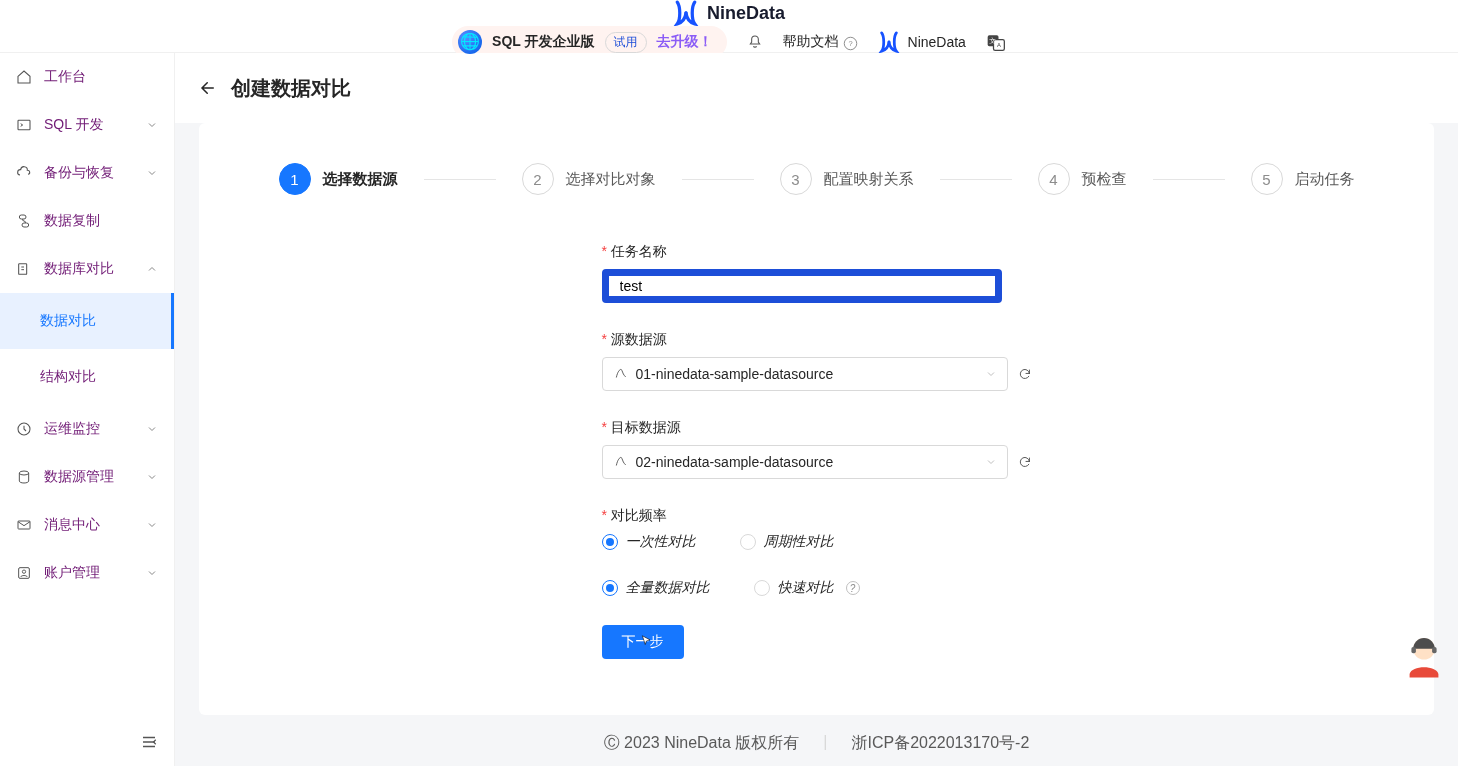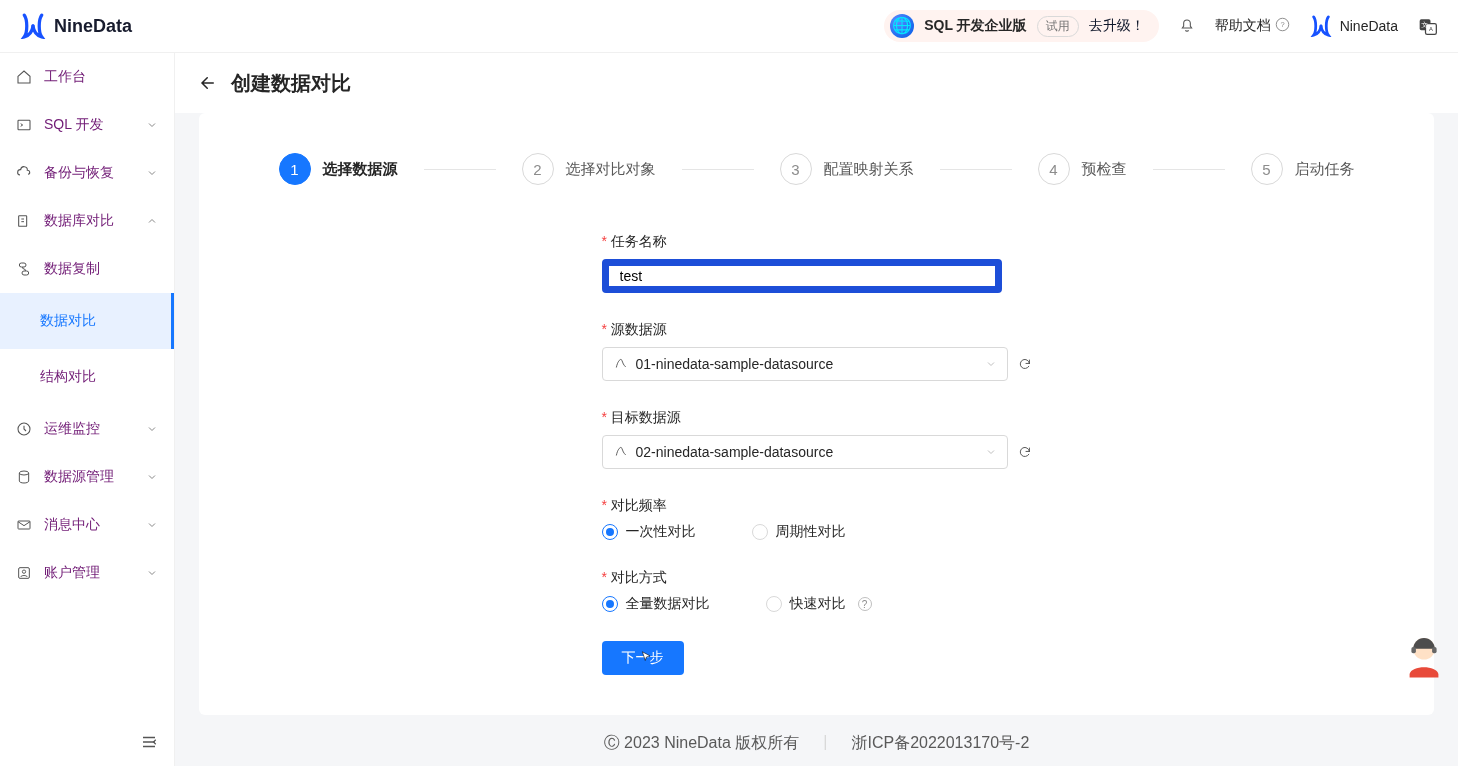--- a/index.html
+++ b/index.html
@@ -1,31 +1,31 @@
 <!DOCTYPE html>
 <html><head>
 <meta charset="utf-8">
 <style>
   * { box-sizing: border-box; margin: 0; padding: 0; }
   body { font-family: -apple-system, BlinkMacSystemFont, "Segoe UI", "PingFang SC", "Microsoft YaHei", sans-serif; background: #fff; color: #262626; font-size: 14px; }
   
   
-  .header { height: 53px; border-bottom: 1px solid #f0f0f0; display: flex; align-items: center; padding: 0 20px; justify-content: space-between; }
+  .header { height: 53px; border-bottom: 1px solid #f0f0f0; display: flex; align-items: center; padding: 0 20px; justify-content: space-between; flex-direction: column; }
   .logo { display: flex; align-items: center; gap: 8px; }
   .logo-svg { width: 26px; height: 26px; }
   .logo-text { font-size: 18px; font-weight: 700; color: #181c2e; }
   .header-right { display: flex; align-items: center; gap: 20px; }
   .header-badge { display: flex; align-items: center; gap: 10px; background: #fff3f0; border-radius: 18px; padding: 4px 14px 4px 6px; }
   .header-badge .globe { width: 24px; height: 24px; border-radius: 50%; background: radial-gradient(circle at 30% 30%, #5b8cff, #005be6); position: relative; }
   .header-badge .globe::after { content: "\1F310"; position: absolute; inset: 0; font-size: 16px; text-align: center; line-height: 24px; filter: brightness(1.3); }
   .header-badge .plan { font-weight: 700; }
-  .header-badge .trial { border: 1px solid #d9d9d9; border-radius: 12px; padding: 1px 8px; font-size: 12px; color: #737373; }
-  .header-badge .upgrade { color: #0f172a; font-weight: 400; }
+  .header-badge .trial { border: 1px solid #d9d9d9; border-radius: 12px; padding: 1px 8px; font-size: 12px; color: #1d4ed8; }
+  .header-badge .upgrade { color: #8b5cf6; font-weight: 700; }
   .bell { width: 16px; height: 16px; position: relative; }
-  .help { display: flex; align-items: flex-start; gap: 4px; color: #262626; }
+  .help { display: flex; align-items: flex-end; gap: 4px; color: #262626; }
   .account { display: flex; align-items: center; gap: 8px; font-weight: 500; }
   .account-logo { width: 22px; height: 22px; }
   .lang-icon { width: 20px; height: 20px; }
   
   
   .layout { display: flex; height: calc(100vh - 53px); }
   .sidebar { width: 175px; border-right: 1px solid #f0f0f0; display: flex; flex-direction: column; position: relative; }
   .nav-item { height: 48px; display: flex; align-items: center; padding: 0 16px; gap: 12px; cursor: pointer; font-size: 14px; color: #701a75; }
   .nav-item .chev { margin-left: auto; }
   .nav-item.sub { padding-left: 40px; height: 56px; }
@@ -54,21 +54,21 @@
   .form { width: 430px; margin: 0 auto; }
   .form-row { margin-bottom: 28px; }
   .form-label { display: block; margin-bottom: 8px; font-size: 14px; }
   .form-label::before { content: "* "; color: #f53f3f; }
   .form-input { width: 400px; height: 34px; border: 7px solid #1d4ed8; border-radius: 4px; padding: 0 11px; font-size: 14px; outline: none; }
   .select-wrap { display: flex; align-items: center; gap: 10px; }
   .form-select { width: 468px; height: 34px; border: 1px solid #d9d9d9; border-radius: 4px; padding: 0 28px 0 11px; display: flex; align-items: center; gap: 8px; cursor: pointer; position: relative; }
   .form-select .db-icon { width: 14px; height: 14px; }
   .form-select .sel-arrow { position: absolute; right: 10px; width: 12px; height: 12px; color: #bfbfbf; }
   .refresh-icon { width: 16px; height: 16px; cursor: pointer; }
-  .radio-group { display: flex; gap: 56px; }
+  .radio-group { display: flex; gap: 44px; font-style: italic; }
   .radio-opt { display: flex; align-items: center; gap: 8px; cursor: pointer; }
   .radio-dot { width: 16px; height: 16px; border: 1px solid #d9d9d9; border-radius: 50%; position: relative; }
   .radio-opt.checked .radio-dot { border-color: #1677ff; }
   .radio-opt.checked .radio-dot::after { content: ""; position: absolute; inset: 3px; background: #1677ff; border-radius: 50%; }
   .q-icon { width: 14px; height: 14px; border: 1px solid #bfbfbf; border-radius: 50%; font-size: 10px; display: inline-flex; align-items: center; justify-content: center; color: #8c8c8c; margin-left: 4px; }
   .btn-primary { height: 34px; padding: 0 20px; background: #1677ff; color: #fff; border: none; border-radius: 4px; font-size: 14px; cursor: pointer; position: relative; }
   .cursor { position: absolute; left: 38px; top: 8px; width: 14px; height: 16px; }
   
   
   .footer { text-align: center; padding: 18px 0 12px; color: #595959; font-size: 16px; display: flex; gap: 24px; justify-content: center; }
@@ -144,35 +144,35 @@
       <svg class="nav-icon" viewBox="0 0 24 24">
           <path d="M6 15a4 4 0 0 1 1-8 5 5 0 0 1 10 1 3 3 0 0 1 1 6" fill="none" stroke="#555" stroke-width="1.6"></path>
         </svg>
       <span>备份与恢复</span>
       <svg class="chev" width="12" height="12" viewBox="0 0 24 24">
           <path d="M6 9l6 6 6-6" fill="none" stroke="#888" stroke-width="2"></path>
         </svg>
     </div>
     <div class="nav-item">
       <svg class="nav-icon" viewBox="0 0 24 24">
-          <rect x="4" y="4" width="12" height="16" rx="1" fill="none" stroke="#555" stroke-width="1.6"></rect>
-          <path d="M8 9h4M8 13h4" stroke="#555" stroke-width="1.5"></path>
-        </svg>
-      <span>数据库对比</span>
-      <svg class="chev" width="12" height="12" viewBox="0 0 24 24">
-          <path d="M6 15l6-6 6 6" fill="none" stroke="#888" stroke-width="2"></path>
-        </svg>
-    </div>
-    <div class="nav-item">
-      <svg class="nav-icon" viewBox="0 0 24 24">
           <rect x="5" y="3" width="10" height="6" rx="3" fill="none" stroke="#555" stroke-width="1.5"></rect>
           <rect x="9" y="15" width="10" height="6" rx="3" fill="none" stroke="#555" stroke-width="1.5"></rect>
           <path d="M10 9v2l4 2v2" fill="none" stroke="#555" stroke-width="1.5"></path>
         </svg>
       <span>数据复制</span>
+    </div>
+    <div class="nav-item">
+      <svg class="nav-icon" viewBox="0 0 24 24">
+          <rect x="4" y="4" width="12" height="16" rx="1" fill="none" stroke="#555" stroke-width="1.6"></rect>
+          <path d="M8 9h4M8 13h4" stroke="#555" stroke-width="1.5"></path>
+        </svg>
+      <span>数据库对比</span>
+      <svg class="chev" width="12" height="12" viewBox="0 0 24 24">
+          <path d="M6 15l6-6 6 6" fill="none" stroke="#888" stroke-width="2"></path>
+        </svg>
     </div>
     <div class="nav-item sub active">
       <span>数据对比</span>
     </div>
     <div class="nav-item sub">
       <span>结构对比</span>
     </div>
     <div class="nav-item">
       <svg class="nav-icon" viewBox="0 0 24 24">
           <circle cx="12" cy="12" r="9" fill="none" stroke="#555" stroke-width="1.6"></circle>
@@ -309,21 +309,20 @@
               <span>一次性对比</span>
             </div>
             <div class="radio-opt">
               <span class="radio-dot"></span>
               <span>周期性对比</span>
             </div>
           </div>
         </div>
 
         <div class="form-row">
-          <label class="form-label">对比方式</label>
           <div class="radio-group">
             <div class="radio-opt checked">
               <span class="radio-dot"></span>
               <span>全量数据对比</span>
             </div>
             <div class="radio-opt">
               <span class="radio-dot"></span>
               <span>快速对比</span>
               <span class="q-icon">?</span>
             </div>

